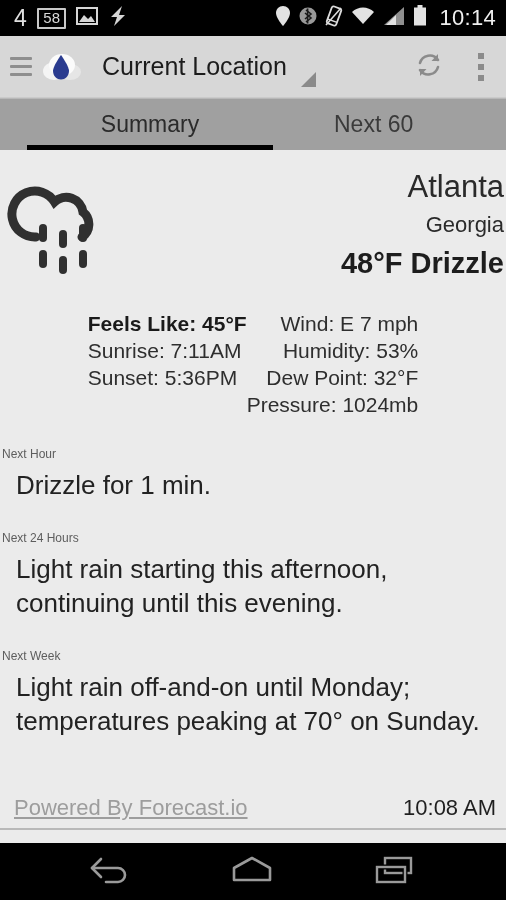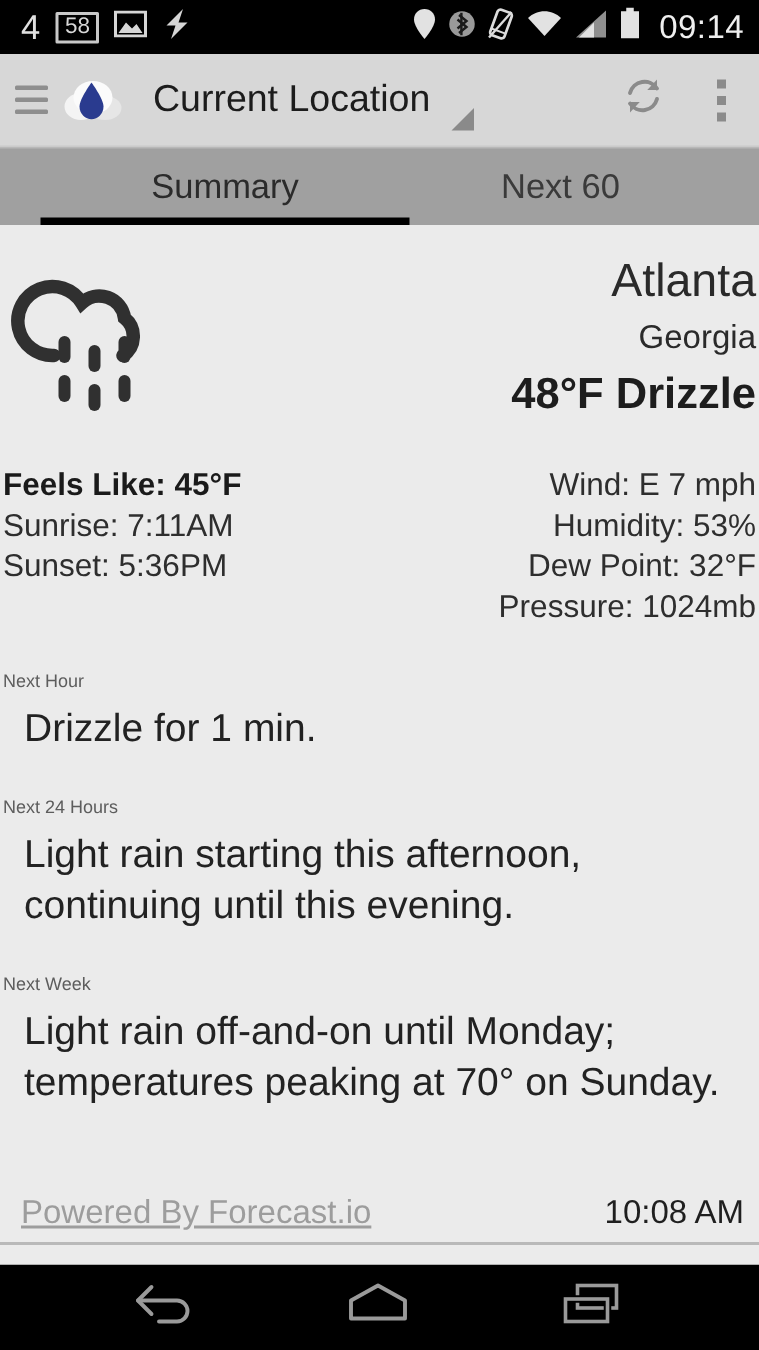--- a/index.html
+++ b/index.html
@@ -64,21 +64,21 @@
   
   .content { background: #ebebeb; height: 693px; position: relative; padding: 0 2px; }
 
   .hero { display: flex; justify-content: space-between; padding-top: 14px; }
   .wicon { width: 120px; height: 120px; margin-left: 4px; }
   .place { text-align: right; padding-top: 4px; }
   .place .city { font-size: 31px; color: #2a2a2a; line-height: 38px; font-weight: 300; }
   .place .region { font-size: 22px; color: #2a2a2a; line-height: 38px; font-weight: 400; }
   .place .cond { font-size: 29px; color: #1d1d1d; line-height: 38px; font-weight: bold; }
 
-  .details { display: flex; justify-content: space-between; margin-top: 26px; }
+  .details { display: flex; justify-content: center; margin-top: 26px; }
   .det-left { text-align: left; }
   .det-right { text-align: right; }
   .det-line { font-size: 21px; color: #2e2e2e; line-height: 27px; }
   .det-line.bold { font-weight: bold; color: #1a1a1a; }
 
   .section { margin-top: 26px; }
   .sec-label { font-size: 12px; color: #5d5d5d; line-height: 20px; }
   .sec-text { font-size: 26px; color: #222; line-height: 34px; padding-left: 14px; margin-top: 4px; }
 
   
@@ -149,21 +149,21 @@
           <path d="M21 1 L21 19 L1 19 Z" fill="#8f8f8f"></path>
           <path d="M13 9 L13 19 L3 19 Z" fill="#e2e2e2"></path>
         </svg>
       </span>
       <span class="ic">
         <svg width="14" height="22" viewBox="0 0 14 22">
           <rect x="4.5" y="0" width="5" height="3" fill="#e2e2e2"></rect>
           <rect x="1" y="2.5" width="12" height="18" fill="#e2e2e2"></rect>
         </svg>
       </span>
-      <span class="sb-time">09:14</span>
+      <span class="sb-time">10:14</span>
     </div>
   </div>
 
   <div class="actionbar">
     <div class="hamburger">
       <i></i>
         <i></i>
         <i></i>
     </div>
     <div class="app-icon">

